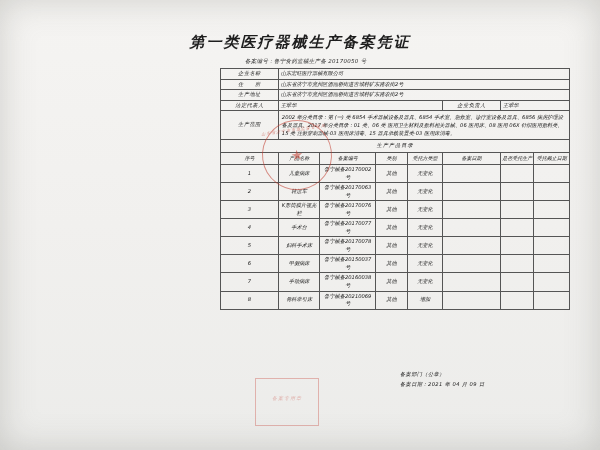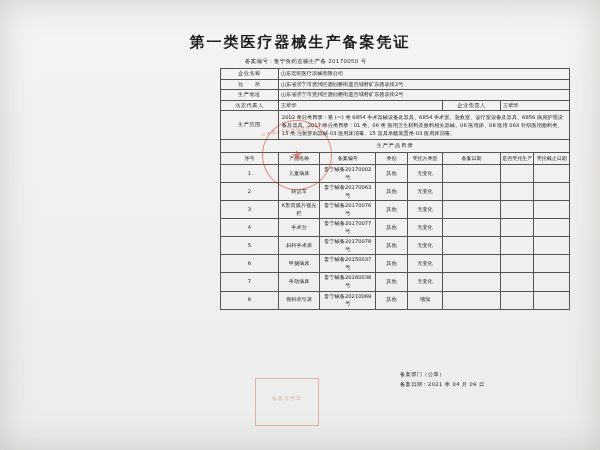--- a/index.html
+++ b/index.html
@@ -6,20 +6,21 @@
   body{
     width:600px;height:450px;overflow:hidden;
     background:#efefed;
     font-family:"DejaVu Sans","Liberation Sans",sans-serif;
     color:#2a2a2a;
   }
   .page{
     position:relative;
     width:600px;height:330px;
     background:#f3f2f0;
+    font-style:italic;
   }
   .paper{
     position:absolute;left:0;top:0;width:600px;height:450px;
     background:linear-gradient(180deg,#f5f4f2 0%,#f1f0ee 50%,#ececea 100%);
   }
   .title{
     position:absolute;left:0;top:33px;width:600px;text-align:center;
     font-family:"DejaVu Serif","Liberation Serif",serif;
     font-size:15px;font-weight:bold;letter-spacing:2px;color:#1e1e1e;
   }

